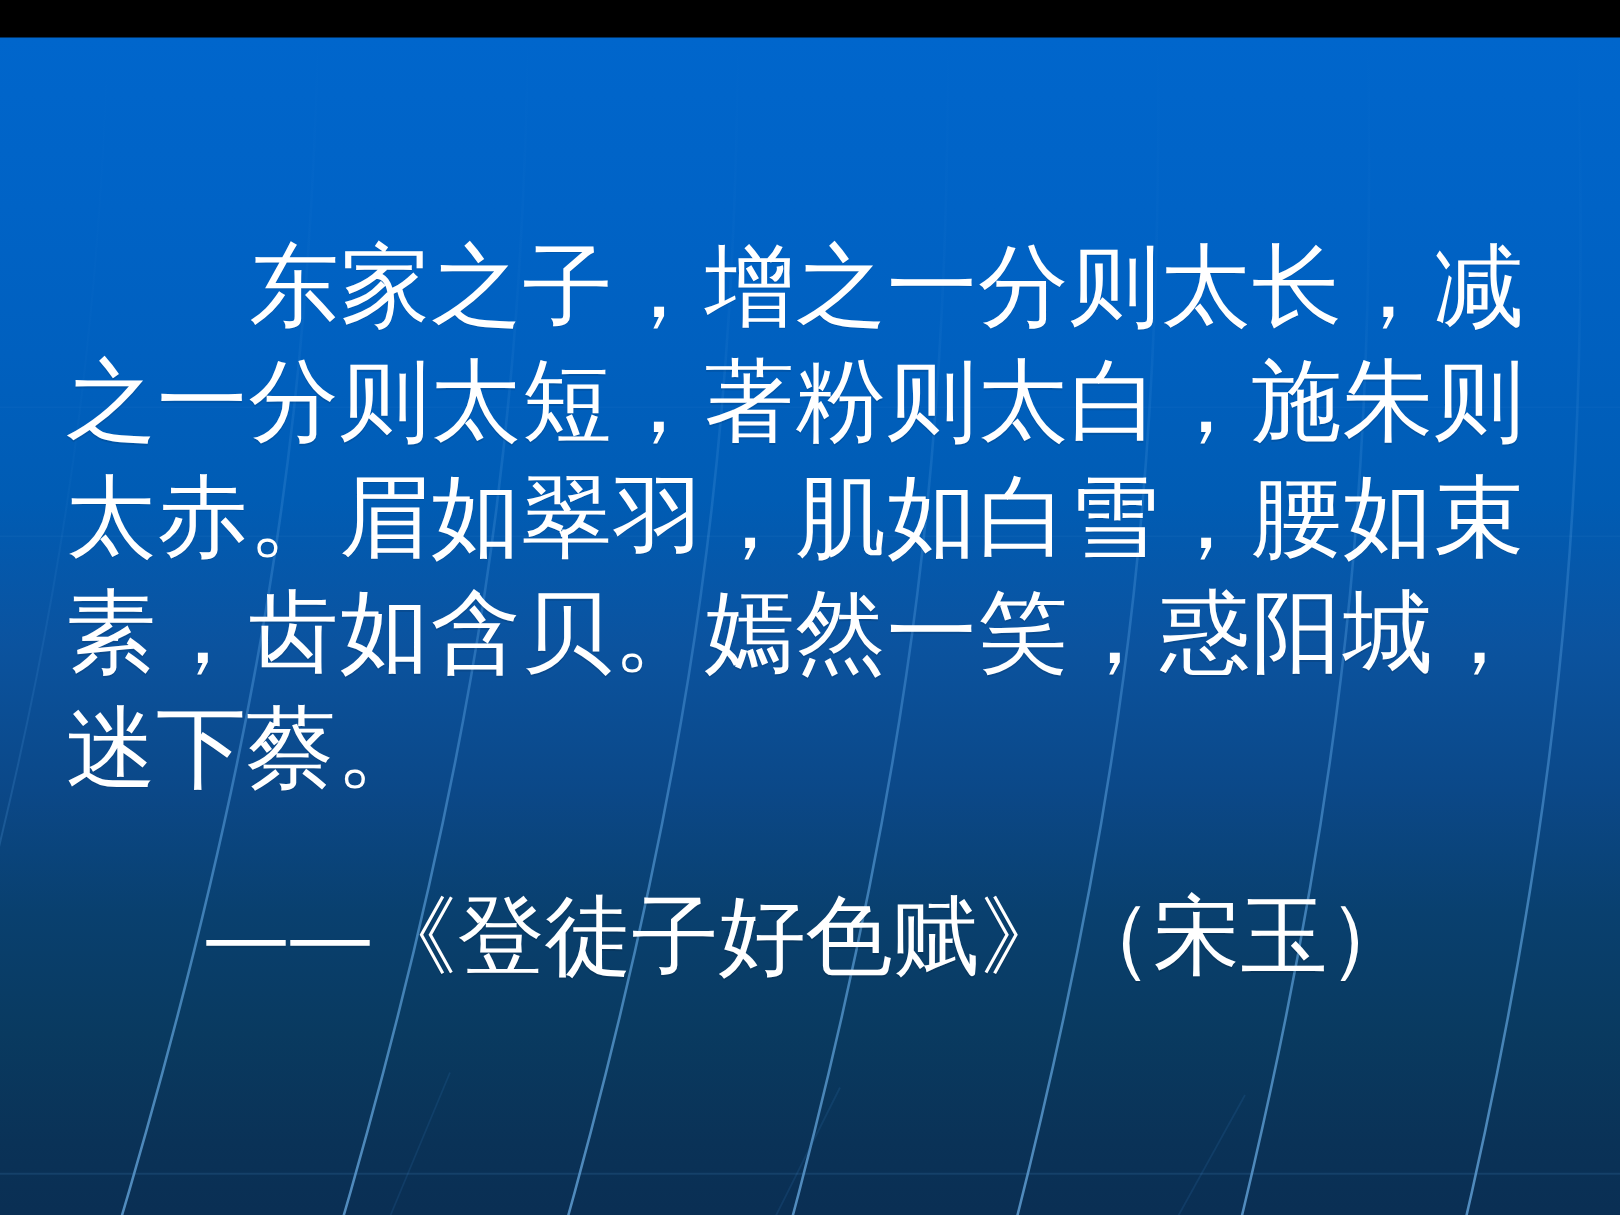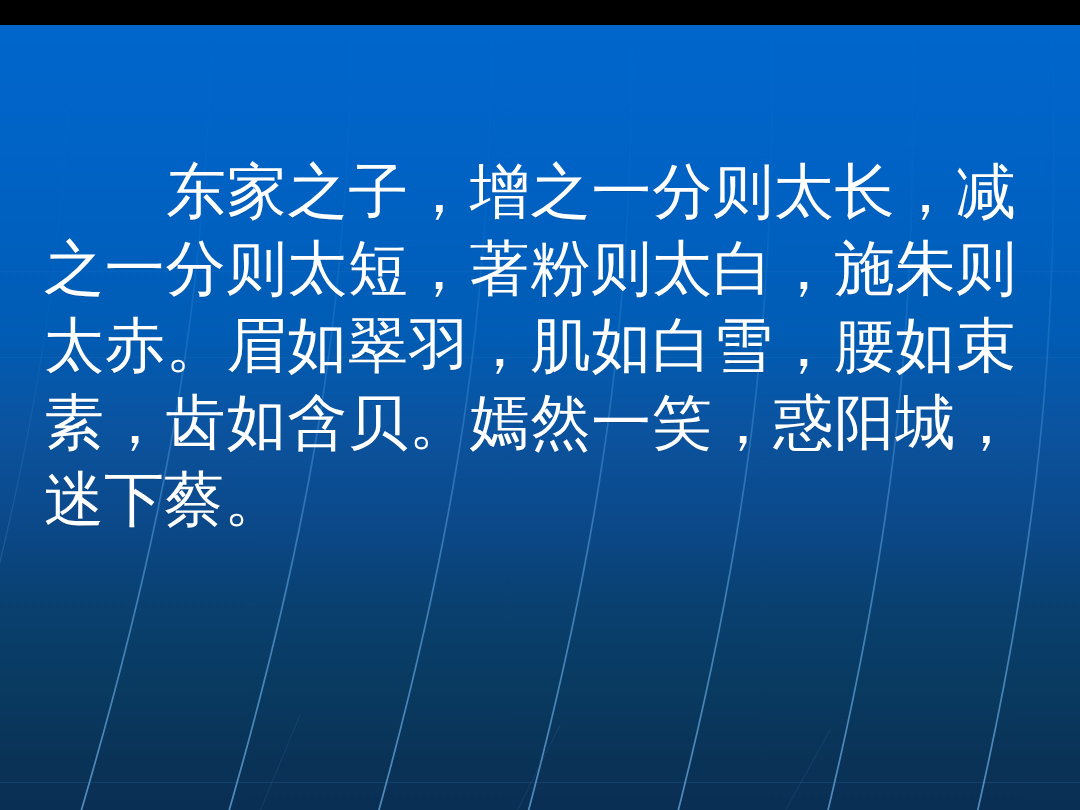--- a/index.html
+++ b/index.html
@@ -123,14 +123,17 @@
     <line x1="0" y1="418.5" x2="1080" y2="418.5" stroke="url(#latFadeDim)" stroke-width="1.4"></line>
     <line x1="0" y1="513.5" x2="1080" y2="513.5" stroke="url(#latFade)" stroke-width="2.1"></line>
     <line x1="0" y1="680.5" x2="1080" y2="680.5" stroke="url(#latFadeDim)" stroke-width="1.5"></line>
     <line x1="0" y1="757.5" x2="1080" y2="757.5" stroke="#5FA6E4" stroke-opacity="0.14" stroke-width="1.2"></line>
     <line x1="0" y1="332.5" x2="1080" y2="332.5" stroke="#5FA6E4" stroke-opacity="0.07" stroke-width="1.1"></line>
     <line x1="0" y1="246.5" x2="1080" y2="246.5" stroke="#5FA6E4" stroke-opacity="0.05" stroke-width="1.1"></line>
   </svg>
 
   <div id="body-text">东家之子，增之一分则太长，减之一分则太短，著粉则太白，施朱则太赤。眉如翠羽，肌如白雪，腰如束素，齿如含贝。嫣然一笑，惑阳城，迷下蔡。</div>
 
+  <div id="attribution-line">
+    <span class="dash">——</span><span>《登徒子好色赋》</span><span>（宋玉）</span>
+  </div>
 
 </div>
 
 </body></html>

